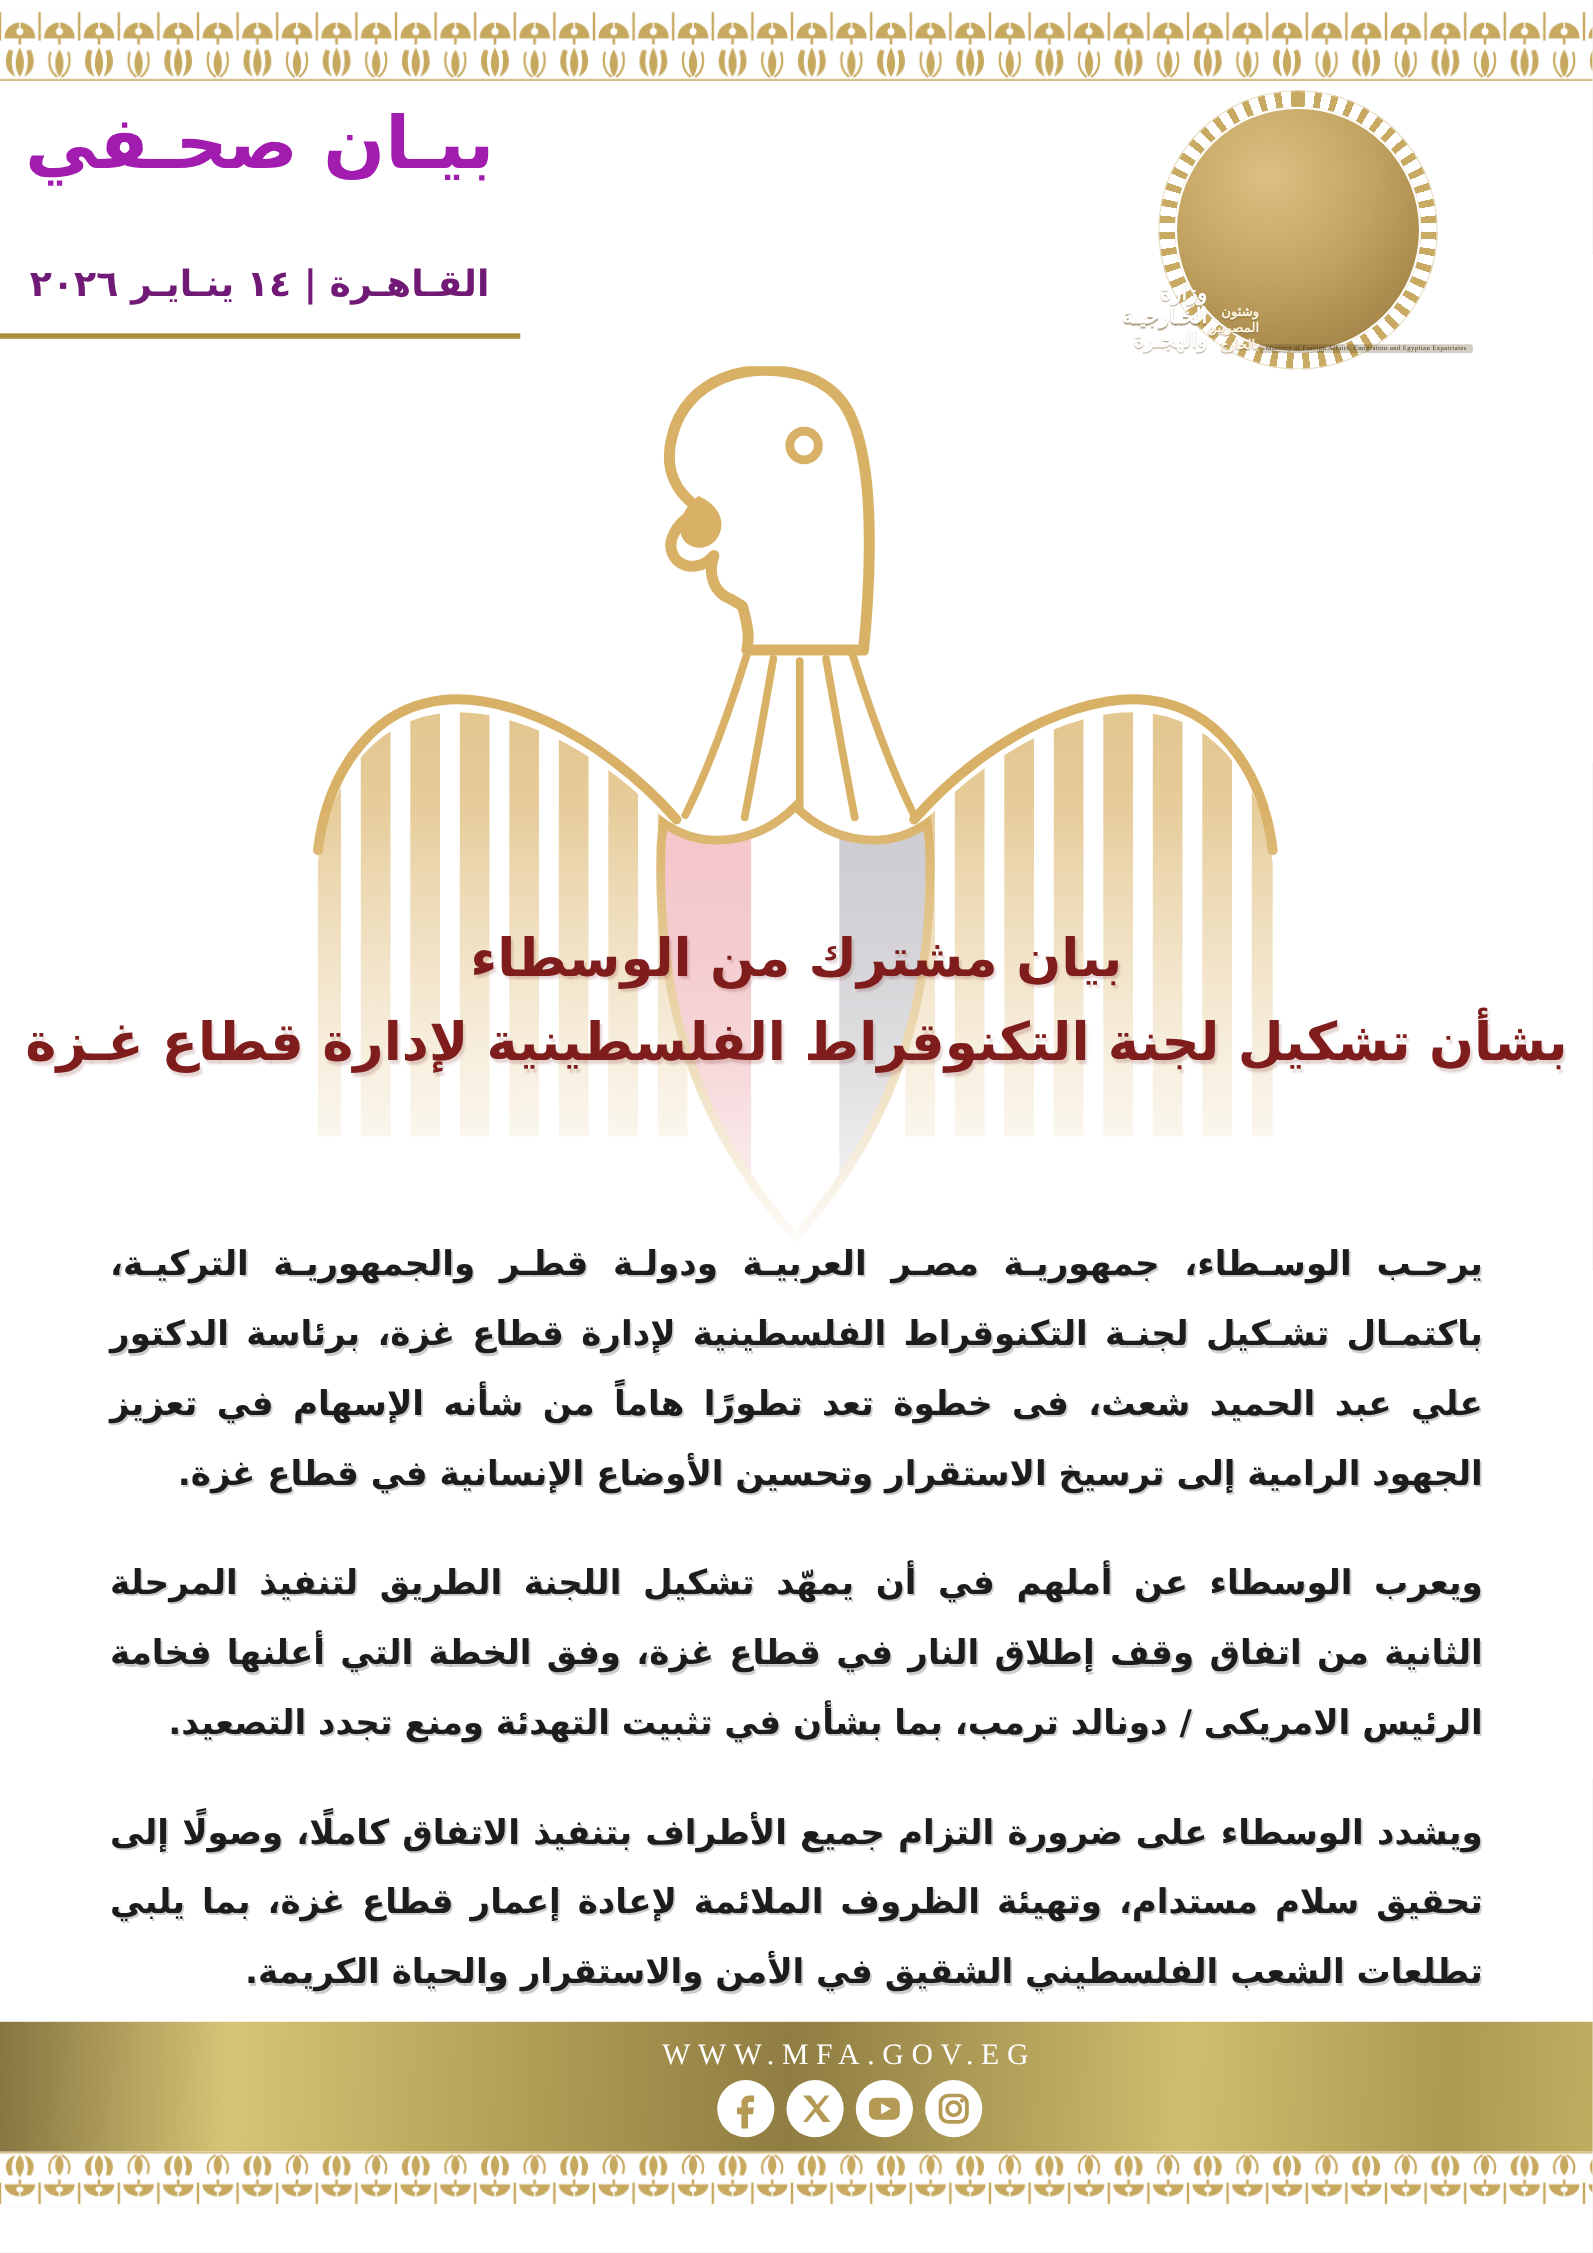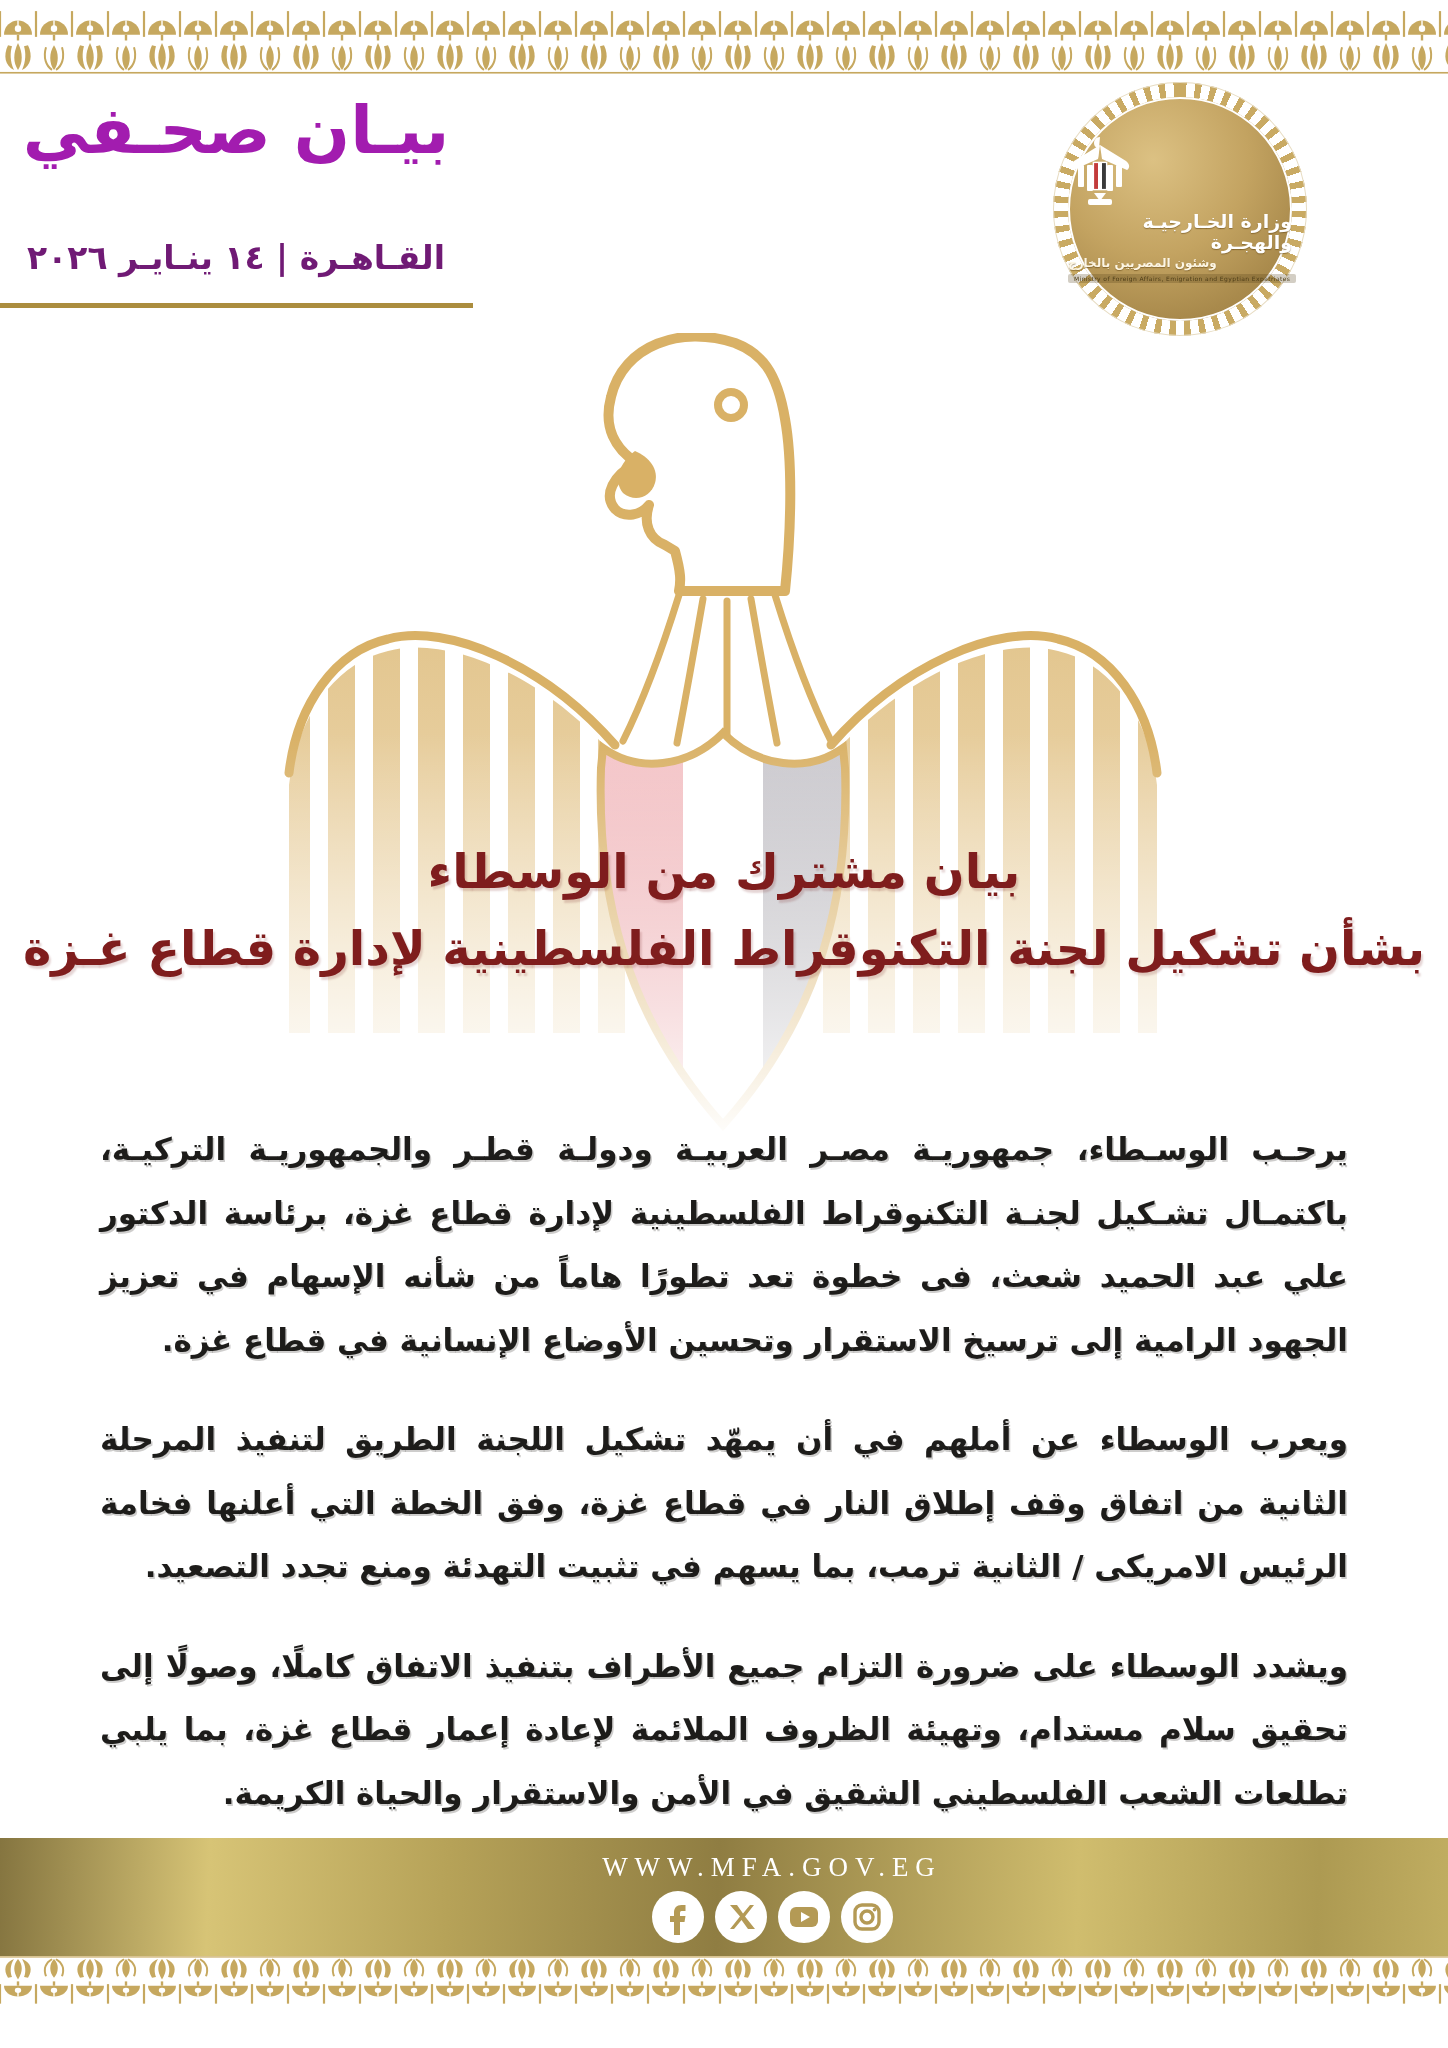--- a/index.html
+++ b/index.html
@@ -25,22 +25,23 @@
   .title-rule{position:absolute;left:0;top:303px;width:473px;height:5px;background:#ab8d3e;}
   
   .seal{
     position:absolute;left:1053px;top:82px;width:254px;height:254px;border-radius:50%;
     background:repeating-conic-gradient(#c9aa63 0deg 3deg,#ffffff 3deg 7deg);
     box-shadow:0 0 0 1px #e7dcc2 inset;
   }
   .seal-disc{
     position:absolute;left:15px;top:15px;right:15px;bottom:15px;border-radius:50%;
     background:radial-gradient(circle at 38% 28%,#dcc183 0%,#c3a361 45%,#a98a4c 75%,#98793f 100%);
-    display:flex;flex-direction:column;align-items:flex-start;justify-content:center;
+    display:flex;align-items:flex-end;justify-content:center;
     box-shadow:0 0 0 2px #fff inset;
+    font-family:Liberation Serif, serif;
   }
   .seal-eagle{width:64px;height:72px;display:block;margin-bottom:4px;}
   .seal-ar1{color:#fff;font-size:19px;font-weight:bold;direction:rtl;line-height:1.1;text-shadow:0 1px 1px rgba(90,60,10,.5);}
   .seal-ar2{color:#fdf6e4;font-size:12px;font-weight:bold;direction:rtl;margin-top:4px;text-shadow:0 1px 1px rgba(90,60,10,.5);}
   .seal-en{color:#4d3c17;font-size:6px;margin-top:4px;letter-spacing:.4px;background:rgba(80,60,20,.25);padding:1px 6px;border-radius:2px;white-space:nowrap;}
   
   .emblem{position:absolute;left:283px;top:333px;width:880px;height:812px;}
   
   .stmt-heading{
     position:absolute;left:0;width:1448px;text-align:center;direction:rtl;
@@ -200,21 +201,21 @@
     </g>
 
     <rect x="0" y="400" width="880" height="412" fill="url(#gFade)"></rect>
   </svg>
 
   <div class="stmt-heading stmt-line1">بيان مشترك من الوسطاء</div>
   <div class="stmt-heading stmt-line2">بشأن تشكيل لجنة التكنوقراط الفلسطينية لإدارة قطاع غـزة</div>
 
   <div class="stmt-body">
     <p>يرحـب الوسـطاء، جمهوريـة مصـر العربيـة ودولـة قطـر والجمهوريـة التركيـة، باكتمـال تشـكيل لجنـة التكنوقراط الفلسطينية لإدارة قطاع غزة، برئاسة الدكتور علي عبد الحميد شعث، فى خطوة تعد تطورًا هاماً من شأنه الإسهام في تعزيز الجهود الرامية إلى ترسيخ الاستقرار وتحسين الأوضاع الإنسانية في قطاع غزة.</p>
-    <p>ويعرب الوسطاء عن أملهم في أن يمهّد تشكيل اللجنة الطريق لتنفيذ المرحلة الثانية من اتفاق وقف إطلاق النار في قطاع غزة، وفق الخطة التي أعلنها فخامة الرئيس الامريكى / الثانية ترمب، بما يسهم في تثبيت التهدئة ومنع تجدد التصعيد.</p>
+    <p>ويعرب الوسطاء عن أملهم في أن يمهّد تشكيل اللجنة الطريق لتنفيذ المرحلة الثانية من اتفاق وقف إطلاق النار في قطاع غزة، وفق الخطة التي أعلنها فخامة الرئيس الامريكى / دونالد ترمب، بما بشأن في تثبيت التهدئة ومنع تجدد التصعيد.</p>
     <p>ويشدد الوسطاء على ضرورة التزام جميع الأطراف بتنفيذ الاتفاق كاملًا، وصولًا إلى تحقيق سلام مستدام، وتهيئة الظروف الملائمة لإعادة إعمار قطاع غزة، بما يلبي تطلعات الشعب الفلسطيني الشقيق في الأمن والاستقرار والحياة الكريمة.</p>
   </div>
 
   <div class="footer-bar">
     <div class="footer-url">WWW.MFA.GOV.EG</div>
     <div class="socials">
       <div class="social">
         <svg width="52" height="52" viewBox="0 0 52 52">
           <path d="M29.5,14 h4 v6 h-4 c-1,0 -1.5,.8 -1.5,2 v3 h5.5 l-1,6 h-4.5 v13 h-6 V31 h-4 v-6 h4 v-3.5 C22,17 24.5,14 29.5,14 Z" fill="#B49A55"></path>
         </svg>

